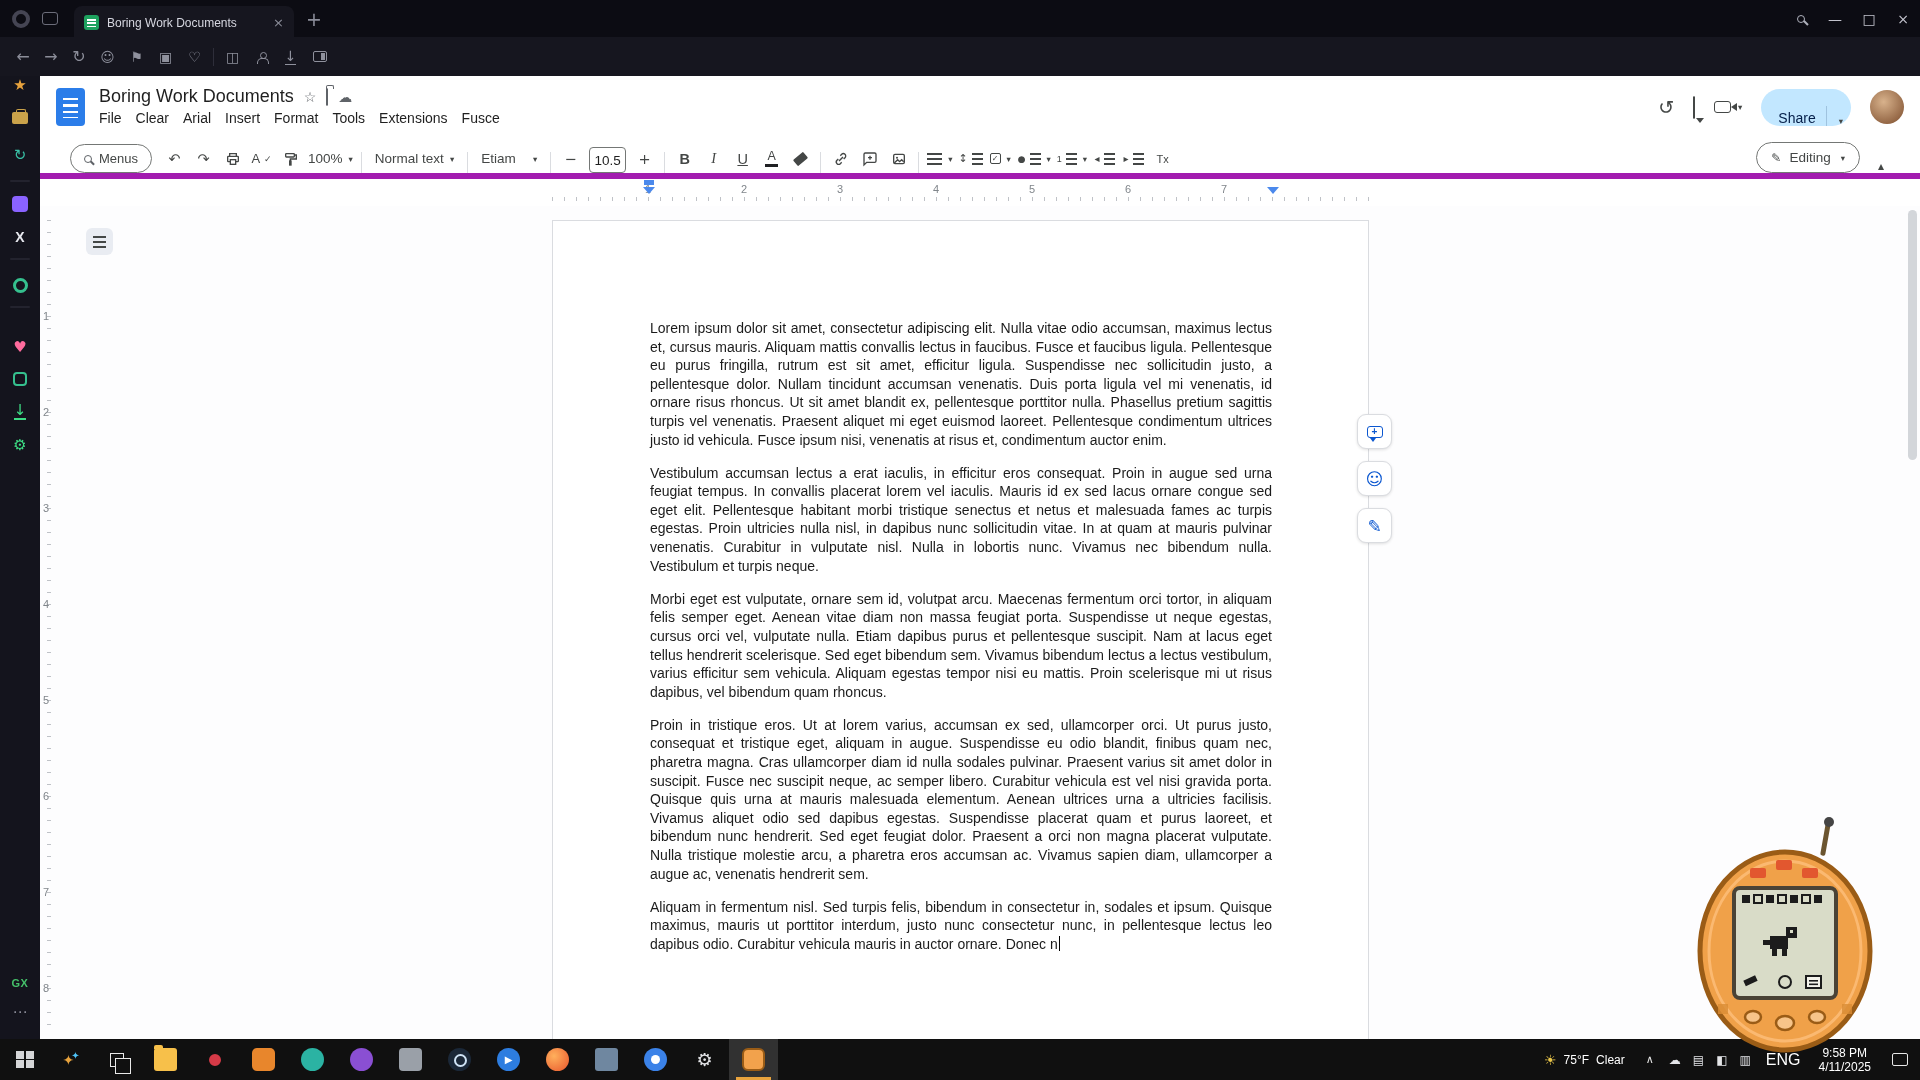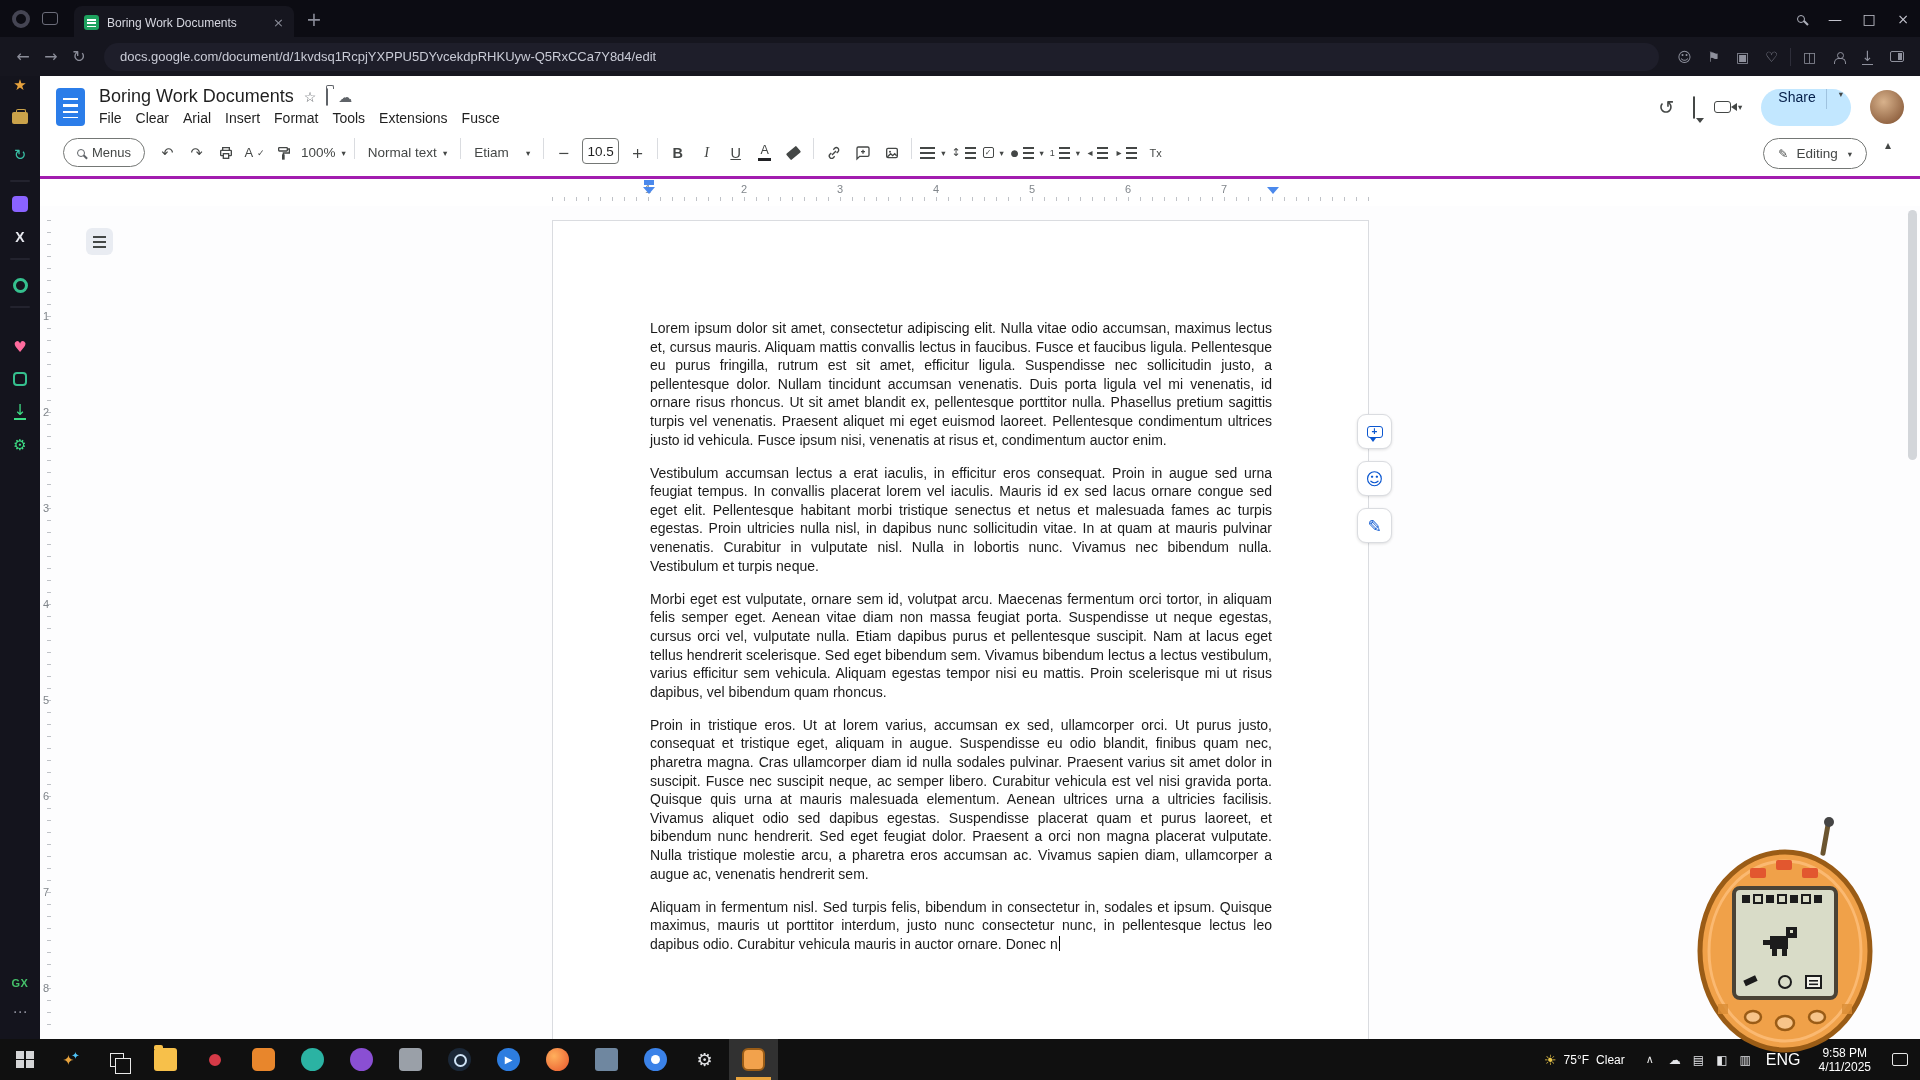--- a/index.html
+++ b/index.html
@@ -59,26 +59,26 @@
 .folder-ic::before{content:"";position:absolute;left:-1px;top:-4px;width:6px;height:3px;border:1.5px solid #5f6368;border-bottom:none;border-radius:2px 2px 0 0}
 .mrow{display:flex;margin-top:1px;margin-left:-7px}
 .mitem{padding:2px 7px;font-size:14px;color:#1f1f1f;border-radius:4px}
 .hright{margin-left:auto;display:flex;align-items:center;gap:19px}
 .hic{color:#444746;font-size:19px;line-height:1}
 .bubble{width:17px;height:13px;border:1.8px solid #444746;border-radius:3px;position:relative}
 .bubble::after{content:"";position:absolute;left:2px;bottom:-5px;border-left:4px solid transparent;border-right:4px solid transparent;border-top:5px solid #444746}
 .cam{display:flex;align-items:center;gap:5px}
 .cam-body{width:17px;height:12px;border:1.8px solid #444746;border-radius:3px;position:relative}
 .cam-body::after{content:"";position:absolute;right:-7px;top:1px;border-top:4px solid transparent;border-bottom:4px solid transparent;border-right:6px solid #444746}
-.share{height:37px;background:#c2e7ff;border-radius:19px;display:flex;align-items:flex-start;padding:0 8px 0 17px;color:#041e49;font-size:14px;font-weight:500;gap:10px}
+.share{height:37px;background:#c2e7ff;border-radius:19px;display:flex;align-items:flex-end;padding:0 8px 0 17px;color:#041e49;font-size:14px;font-weight:500;gap:10px}
 .share .sep{width:1px;height:20px;background:#9fc3df}
 .avatar{width:34px;height:34px;border-radius:50%;background:radial-gradient(circle at 40% 35%,#d8b28c,#7a4a2a)}
 
 
-#dtoolbar{position:absolute;top:62px;left:0;right:0;height:41px;display:flex;align-items:flex-start;padding:0 23px;border-bottom:3px solid #a21caf}
+#dtoolbar{position:absolute;top:62px;left:0;right:0;height:41px;display:flex;align-items:flex-end;padding:0 30px;border-bottom:6px solid #a21caf}
 .menus-pill{border:1px solid #747775;border-radius:16px;height:29px;padding:0 13px;display:flex;gap:7px;align-items:center;font-size:13px;color:#444746;margin-right:8px}
 .m-search{width:8px;height:8px;border:1.6px solid #5f6368;border-radius:50%;position:relative}
 .m-search::after{content:"";position:absolute;width:5px;height:1.6px;background:#5f6368;transform:rotate(45deg);right:-4px;bottom:-2px}
 .tbtn{height:29px;min-width:29px;border-radius:4px;display:flex;align-items:center;justify-content:center;color:#444746;font-size:14.5px;gap:4px;padding:0 3px}
 .caret{font-size:8.5px;color:#444746;margin-left:2px}
 .tsep{width:1px;height:21px;background:#dadce0;margin:0 5px;flex:none}
 .lines{width:15px;height:12px;background:repeating-linear-gradient(to bottom,#444746 0 1.8px,transparent 1.8px 5.1px)}
 .lines-sm{width:11px;height:12px;background:repeating-linear-gradient(to bottom,#444746 0 1.8px,transparent 1.8px 5.1px)}
 .szbox{width:37px;height:26px;border:1px solid #747775;border-radius:4px;display:flex;align-items:center;justify-content:center;font-size:13.5px;color:#1f1f1f;margin:0 4px}
 .fmt-b{font-weight:700}
@@ -173,23 +173,20 @@
     </span>
   <span class="wc g">—</span>
   <span class="wc g">□</span>
   <span class="wc g">×</span>
 </div>
 
 <div id="addrbar">
   <span class="nav g">←</span>
   <span class="nav g">→</span>
   <span class="nav g">↻</span>
-  <div class="urlbox">
-    <span>docs.google.com/document/d/1kvdsq1RcpjYXPPU5DYvcekdpRHKUyw-Q5RxCCa7Y8d4/edit</span>
-  </div>
   <span class="addr-ic g">☺</span>
   <span class="addr-ic g">⚑</span>
   <span class="addr-ic g">▣</span>
   <span class="addr-ic g">♡</span>
   <span class="addr-sep"></span>
   <span class="addr-ic g">◫</span>
   <span class="addr-ic">
       <span class="person"></span>
     </span>
   <span class="addr-ic g">

